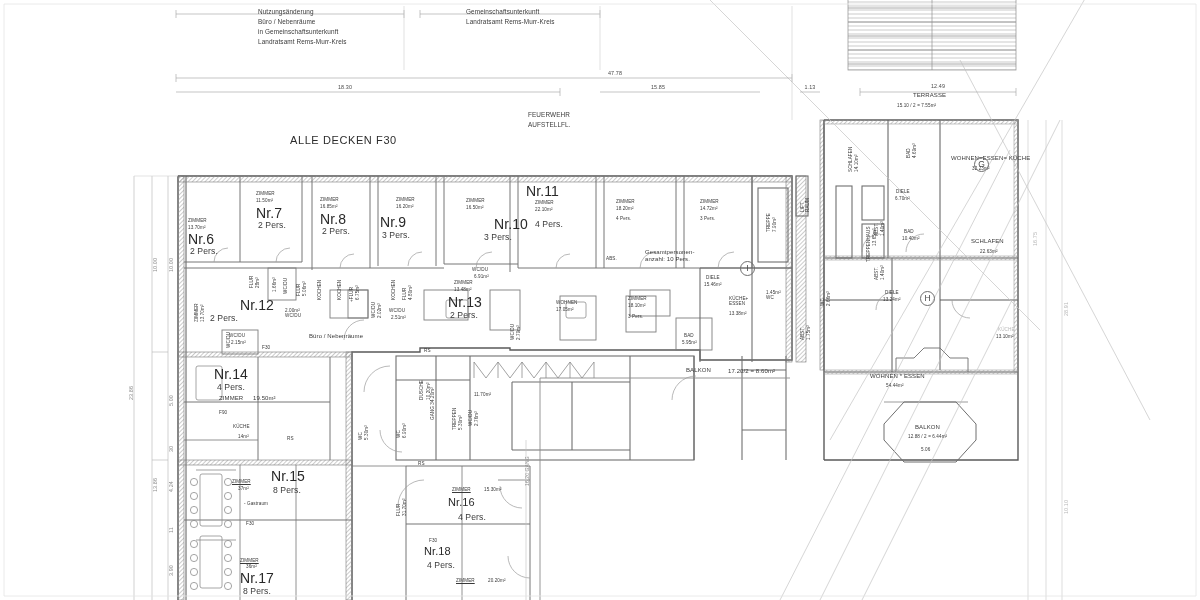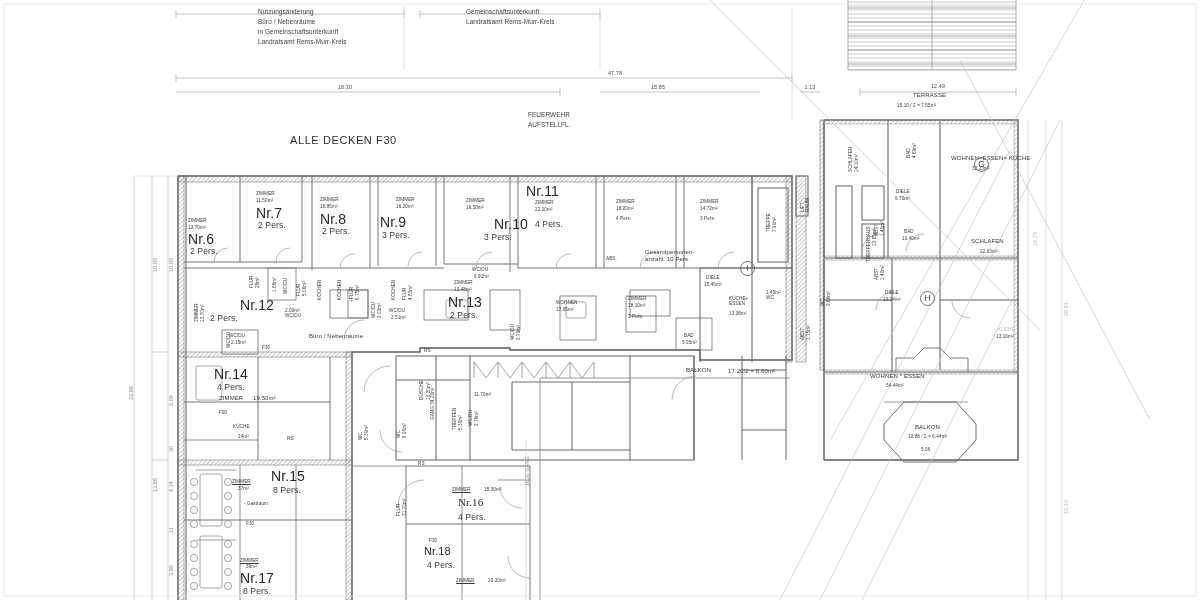--- a/index.html
+++ b/index.html
@@ -401,21 +401,21 @@
   <div class="lbl t6" style="left:219px;top:395px;">ZIMMER</div>
   <div class="lbl t6" style="left:253px;top:395px;">19.50m²</div>
 
   <div class="lbl nr" style="left:271px;top:468px;">Nr.15</div>
   <div class="lbl t8" style="left:273px;top:485px;">8 Pers.</div>
   <div class="lbl t5 u" style="left:232px;top:479px;">ZIMMER</div>
   <div class="lbl t5" style="left:238px;top:486px;">37m²</div>
 
   <div class="lbl t5 u" style="left:452px;top:487px;">ZIMMER</div>
   <div class="lbl t5" style="left:484px;top:487px;">15.30m²</div>
-  <div class="lbl nr sm" style="left:458px;top:496px;font-family:Liberation Serif, serif;">Nr.16</div>
+  <div class="lbl nr sm" style="left:448px;top:496px;">Nr.16</div>
   <div class="lbl t8" style="left:458px;top:512px;">4 Pers.</div>
 
   <div class="lbl t5 u" style="left:240px;top:558px;">ZIMMER</div>
   <div class="lbl t5" style="left:246px;top:564px;">36m²</div>
   <div class="lbl nr" style="left:240px;top:570px;">Nr.17</div>
   <div class="lbl t8" style="left:243px;top:586px;">8 Pers.</div>
 
   <div class="lbl nr sm" style="left:424px;top:545px;">Nr.18</div>
   <div class="lbl t8" style="left:427px;top:560px;">4 Pers.</div>
   <div class="lbl t5 u" style="left:456px;top:578px;">ZIMMER</div>

